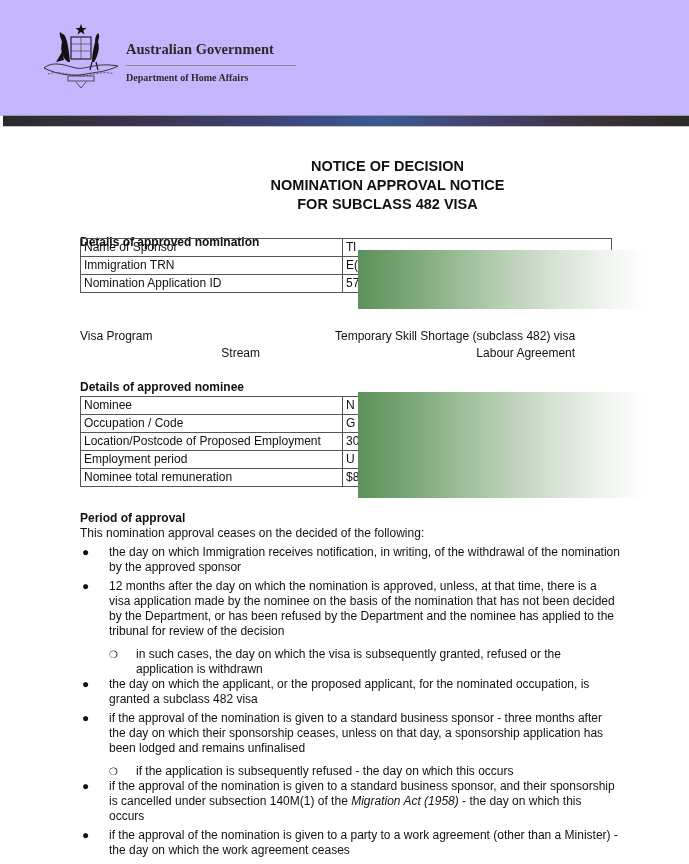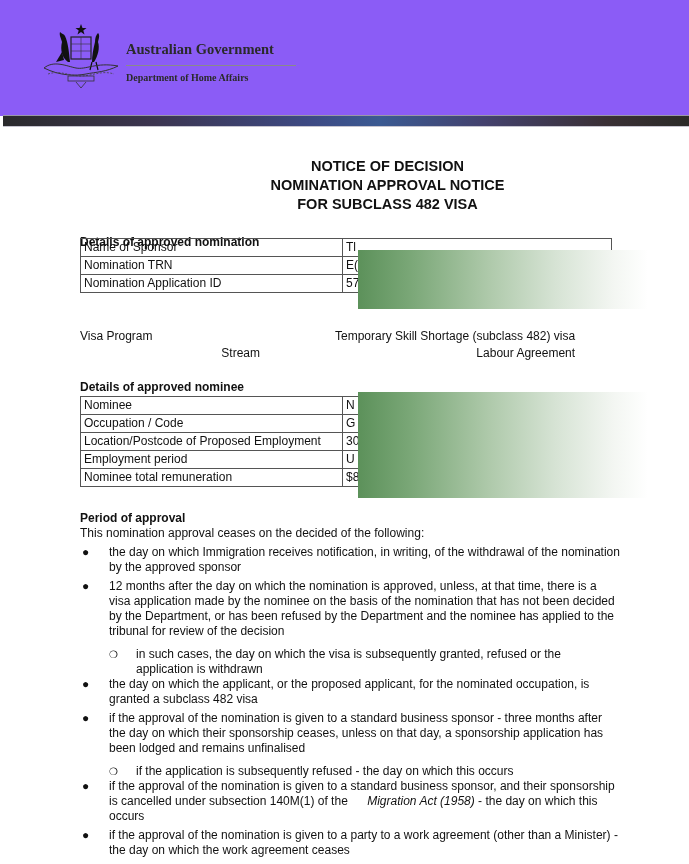--- a/index.html
+++ b/index.html
@@ -5,21 +5,21 @@
   html, body { margin: 0; padding: 0; }
   body {
     width: 689px; height: 864px; overflow: hidden;
     background: #ffffff;
     font-family: "Liberation Sans", sans-serif;
     color: #111;
     position: relative;
   }
   .header {
     position: absolute; left: 0; top: 0; width: 689px; height: 116px;
-    background: #8b5cf6;
+    background: #c4b5fd;
   }
   .crest { position: absolute; left: 40px; top: 22px; width: 82px; height: 70px; }
   .agency { position: absolute; left: 126px; top: 41px; }
   .agency .gov {
     font-family: "Liberation Serif", serif; font-weight: bold; font-size: 14.5px;
     color: #2a2a2a; padding-bottom: 7px; border-bottom: 1px solid #8a8a8a; width: 170px;
   }
   .agency .dept {
     font-family: "Liberation Serif", serif; font-weight: bold; font-size: 10px;
     color: #2a2a2a; padding-top: 6px;
@@ -53,21 +53,21 @@
   .kv { position: absolute; left: 80px; font-size: 12px; line-height: 17px; }
   .kv .row { display: flex; justify-content: flex-end; }
   .kv .row .l { width: 255px; }
   .period-h { position: absolute; left: 80px; top: 511px; font-size: 12px; line-height: 15px; }
   .period-h .b { font-weight: bold; }
   ul.rules { position: absolute; left: 80px; top: 545px; margin: 0; padding: 0; list-style: none; width: 540px; font-size: 12px; line-height: 15px; }
   ul.rules li { position: relative; padding-left: 29px; margin-bottom: 0px; }
   ul.rules li .bullet { position: absolute; left: 2px; top: 0; font-size: 12px; }
   ul.rules li.sub { padding-left: 56px; margin-top: 8px; }
   ul.rules li.sub .bullet { left: 29px; font-size: 10px; }
-  i { font-style: italic; margin-left: 16px; }
+  i { font-style: italic; }
 </style>
 </head>
 <body>
 
 <div class="header">
   <svg class="crest" viewBox="0 0 82 70">
     <polygon points="41,2 42.5,6 46.5,6 43.3,8.5 44.5,12.5 41,10 37.5,12.5 38.7,8.5 35.5,6 39.5,6" fill="#111"></polygon>
     <rect x="31" y="15" width="20" height="22" fill="none" stroke="#222" stroke-width="1.2"></rect>
     <line x1="41" y1="15" x2="41" y2="37" stroke="#333" stroke-width="0.6"></line>
     <line x1="31" y1="22" x2="51" y2="22" stroke="#333" stroke-width="0.6"></line>
@@ -95,21 +95,21 @@
 </div>
 
 <div class="section-h" style="top:235px;">Details of approved nomination</div>
 <table class="details" style="top:238px;">
   <tbody>
       <tr>
     <td class="k">Name of Sponsor</td>
     <td class="v">Tl</td>
   </tr>
   <tr>
-    <td class="k">Nomination TRN</td>
+    <td class="k">Immigration TRN</td>
     <td class="v">E(</td>
   </tr>
   <tr>
     <td class="k">Nomination Application ID</td>
     <td class="v">57</td>
   </tr>
 </tbody>
   </table>
 <div class="redact" style="top:250px; height:59px;"></div>
 

